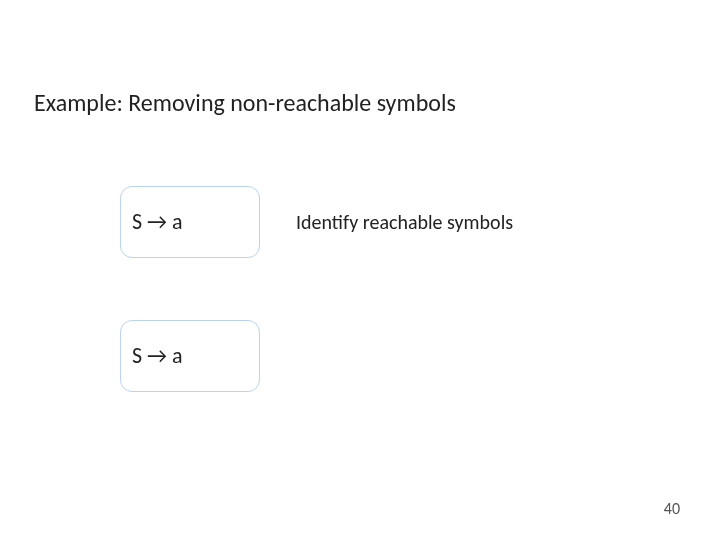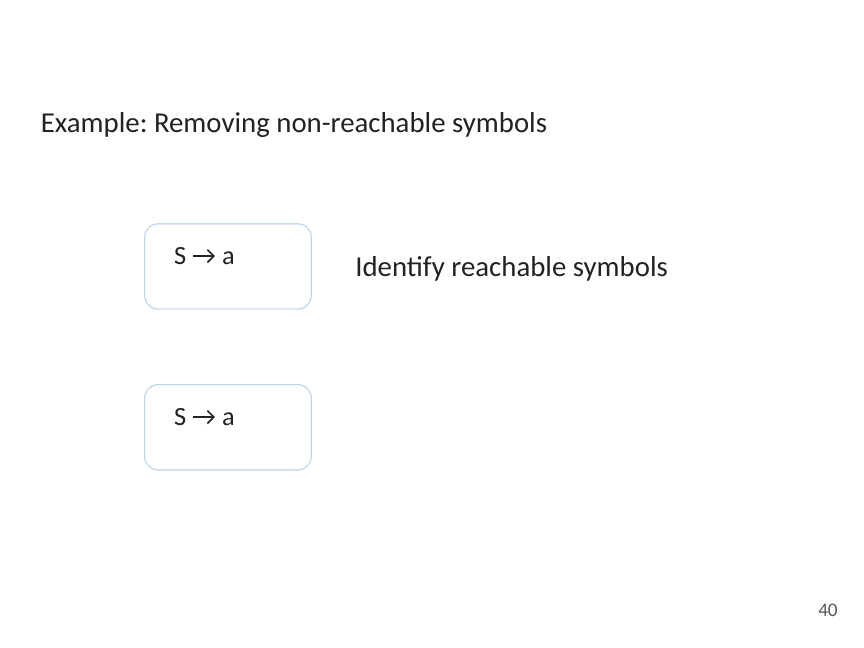--- a/index.html
+++ b/index.html
@@ -31,37 +31,38 @@
     align-items: center;
     gap: 36px;
   }
   .row.first { top: 186px; }
   .row.second { top: 320px; }
   .grammar-box {
     border: 1px solid #b9d4ec;
     border-radius: 12px;
     min-width: 140px;
     min-height: 72px;
-    padding: 12px 20px 12px 24px;
+    padding: 12px 20px 12px 11px;
     display: flex;
     flex-direction: column;
+    justify-content: center;
     font-size: 22px;
     color: #222;
     line-height: 1.25;
     background: #fff;
   }
   .grammar-line { white-space: nowrap; }
   .grammar-line.faded { color: #8a8a8a; }
   .step-label {
-    font-size: 24px;
+    font-size: 20px;
     color: #222;
   }
   .page-num {
     position: absolute;
-    right: 22px;
+    right: 40px;
     bottom: 22px;
     font-size: 16px;
     color: #555;
     margin-top: 44px;
   }
 </style>
 </head>
 <body>
 
 <div class="slide">

